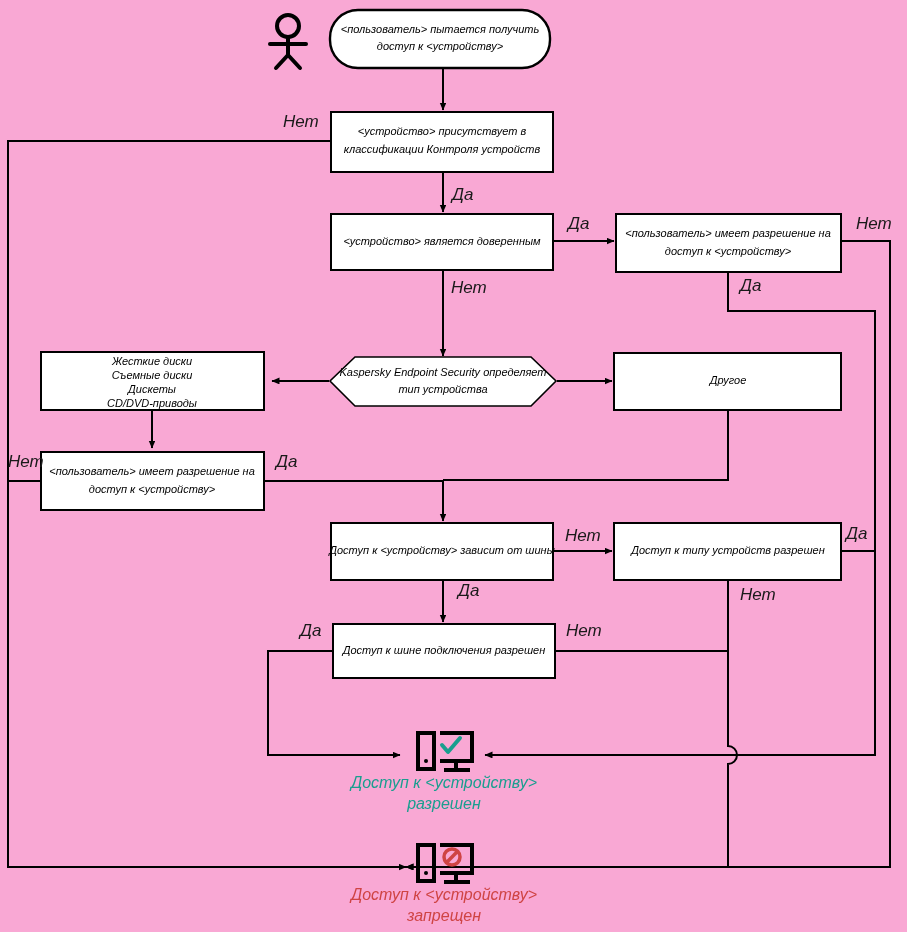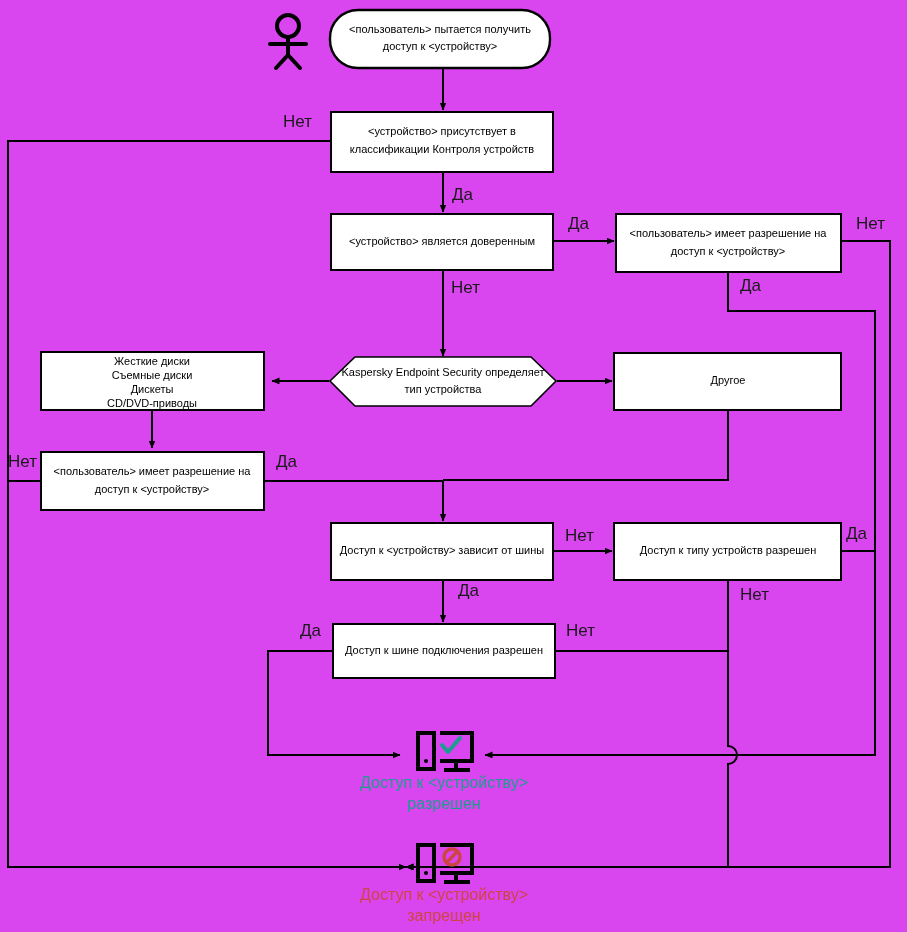--- a/index.html
+++ b/index.html
@@ -4,23 +4,24 @@
 <style>
   html, body {
     margin: 0;
     padding: 0;
     background: #ffffff;
   }
   #flow-root {
     position: relative;
     width: 907px;
     height: 932px;
-    background: #d946ef;
+    background: #f9a8d4;
     font-family: "Liberation Sans", sans-serif;
     overflow: hidden;
+    font-style: italic;
   }
   svg.flow { display: block; }
   .node-text {
     font-family: "Liberation Sans", sans-serif;
     font-size: 11px;
     fill: #000000;
     text-anchor: middle;
     dominant-baseline: middle;
   }
   .edge-label {

